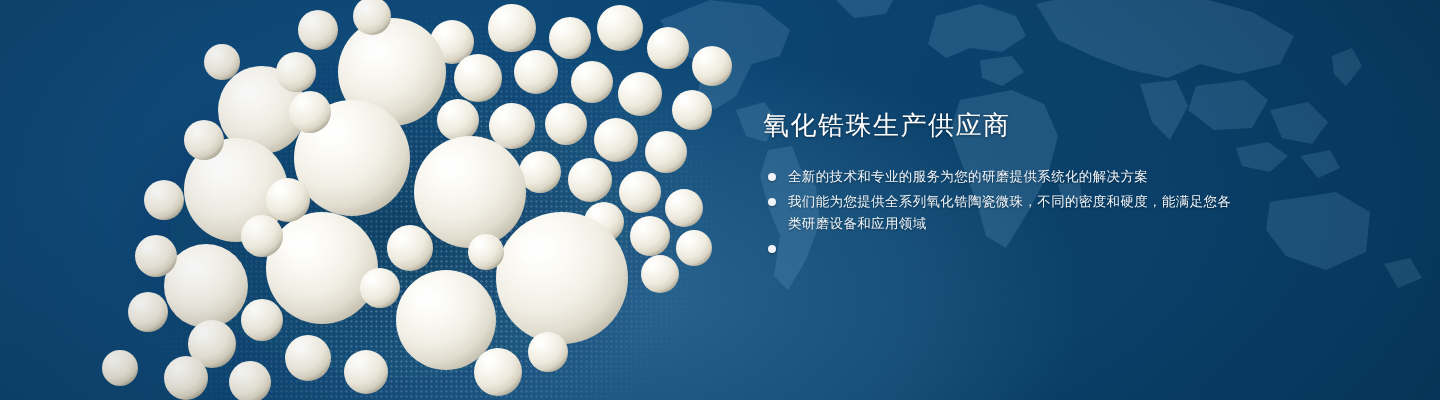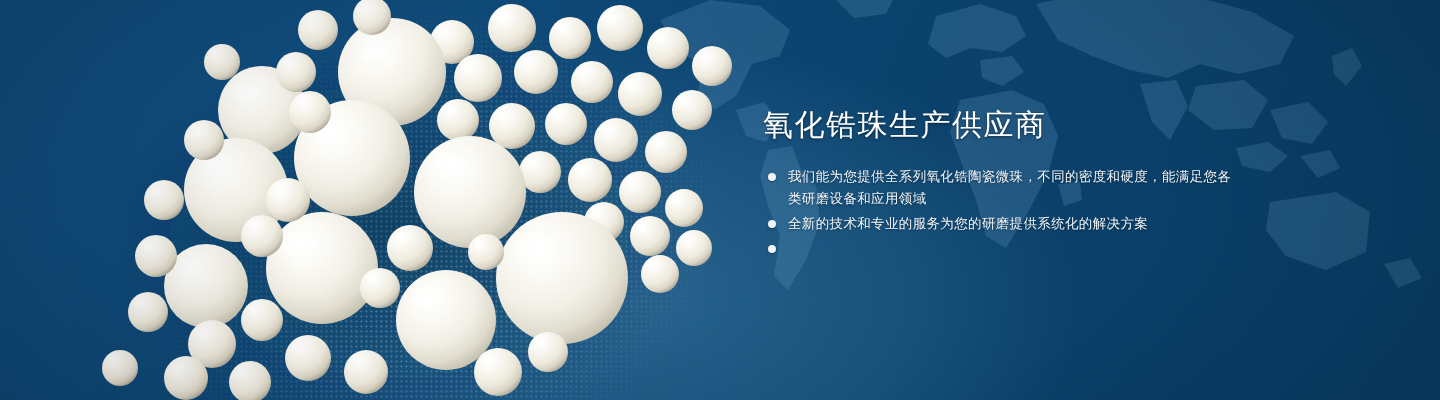--- a/index.html
+++ b/index.html
@@ -73,21 +73,21 @@
   }
   .beads svg{ width:100%; height:100%; display:block; }
 
   
   .content{
     position:absolute;
     left:763px; top:108px;
     width:470px;
   }
   .headline{
-    font-size:30px;
+    font-size:26px;
     line-height:34px;
     font-weight:400;
     color:#ffffff;
     letter-spacing:1.5px;
     text-shadow:0 1px 3px rgba(0,0,0,0.45);
     white-space:nowrap;
   }
   .bullets{
     margin-top:24px;
     list-style:none;
@@ -333,25 +333,25 @@
   </div>
 
   <div class="bg-vignette"></div>
 
   <div class="content">
     <h1 class="headline">氧化锆珠生产供应商</h1>
 
     <ul class="bullets">
       <li class="bullet">
         <span class="dot"></span>
-        <span>我们能为您提供全系列氧化锆陶瓷微珠，不同的密度和硬度，能满足您各类研磨设备和应用领域</span>
+        <span>全新的技术和专业的服务为您的研磨提供系统化的解决方案</span>
       </li>
       <li class="bullet">
         <span class="dot"></span>
-        <span>全新的技术和专业的服务为您的研磨提供系统化的解决方案</span>
+        <span>我们能为您提供全系列氧化锆陶瓷微珠，不同的密度和硬度，能满足您各类研磨设备和应用领域</span>
       </li>
       <li class="bullet">
         <span class="dot"></span>
       </li>
     </ul>
   </div>
 
 </div>
 
 </body></html>

